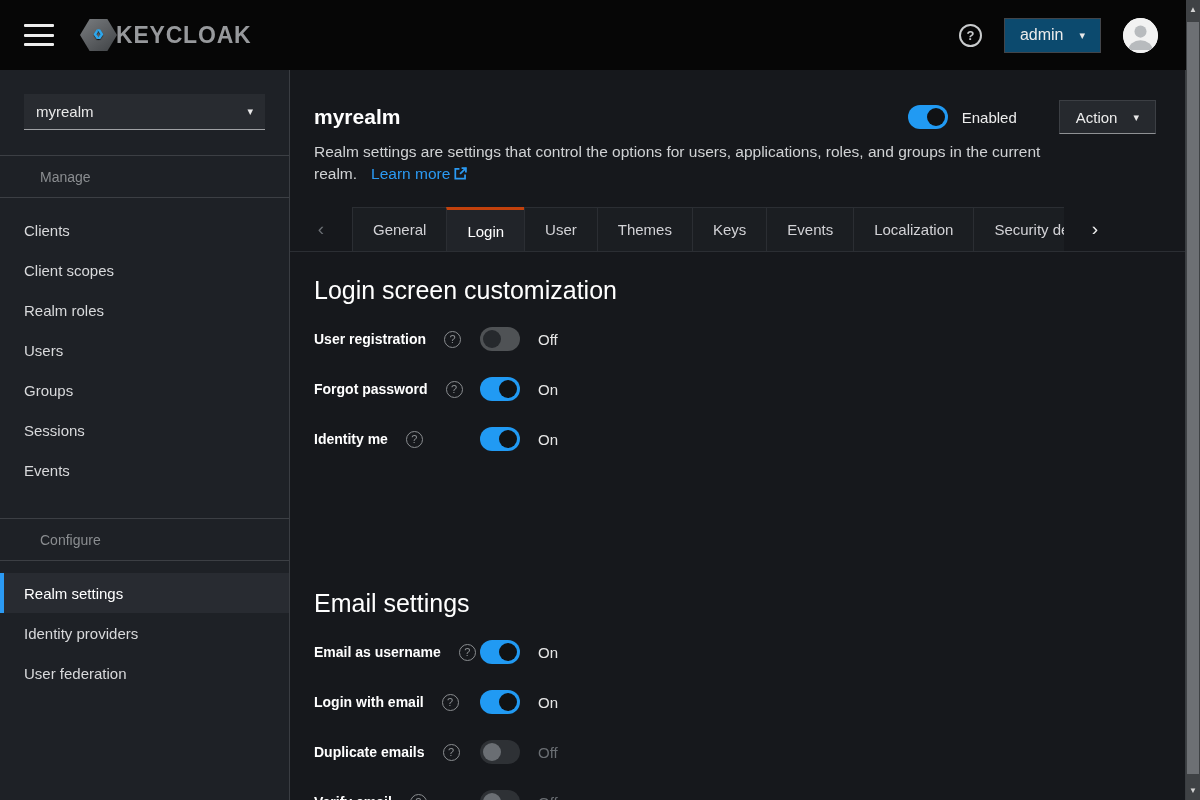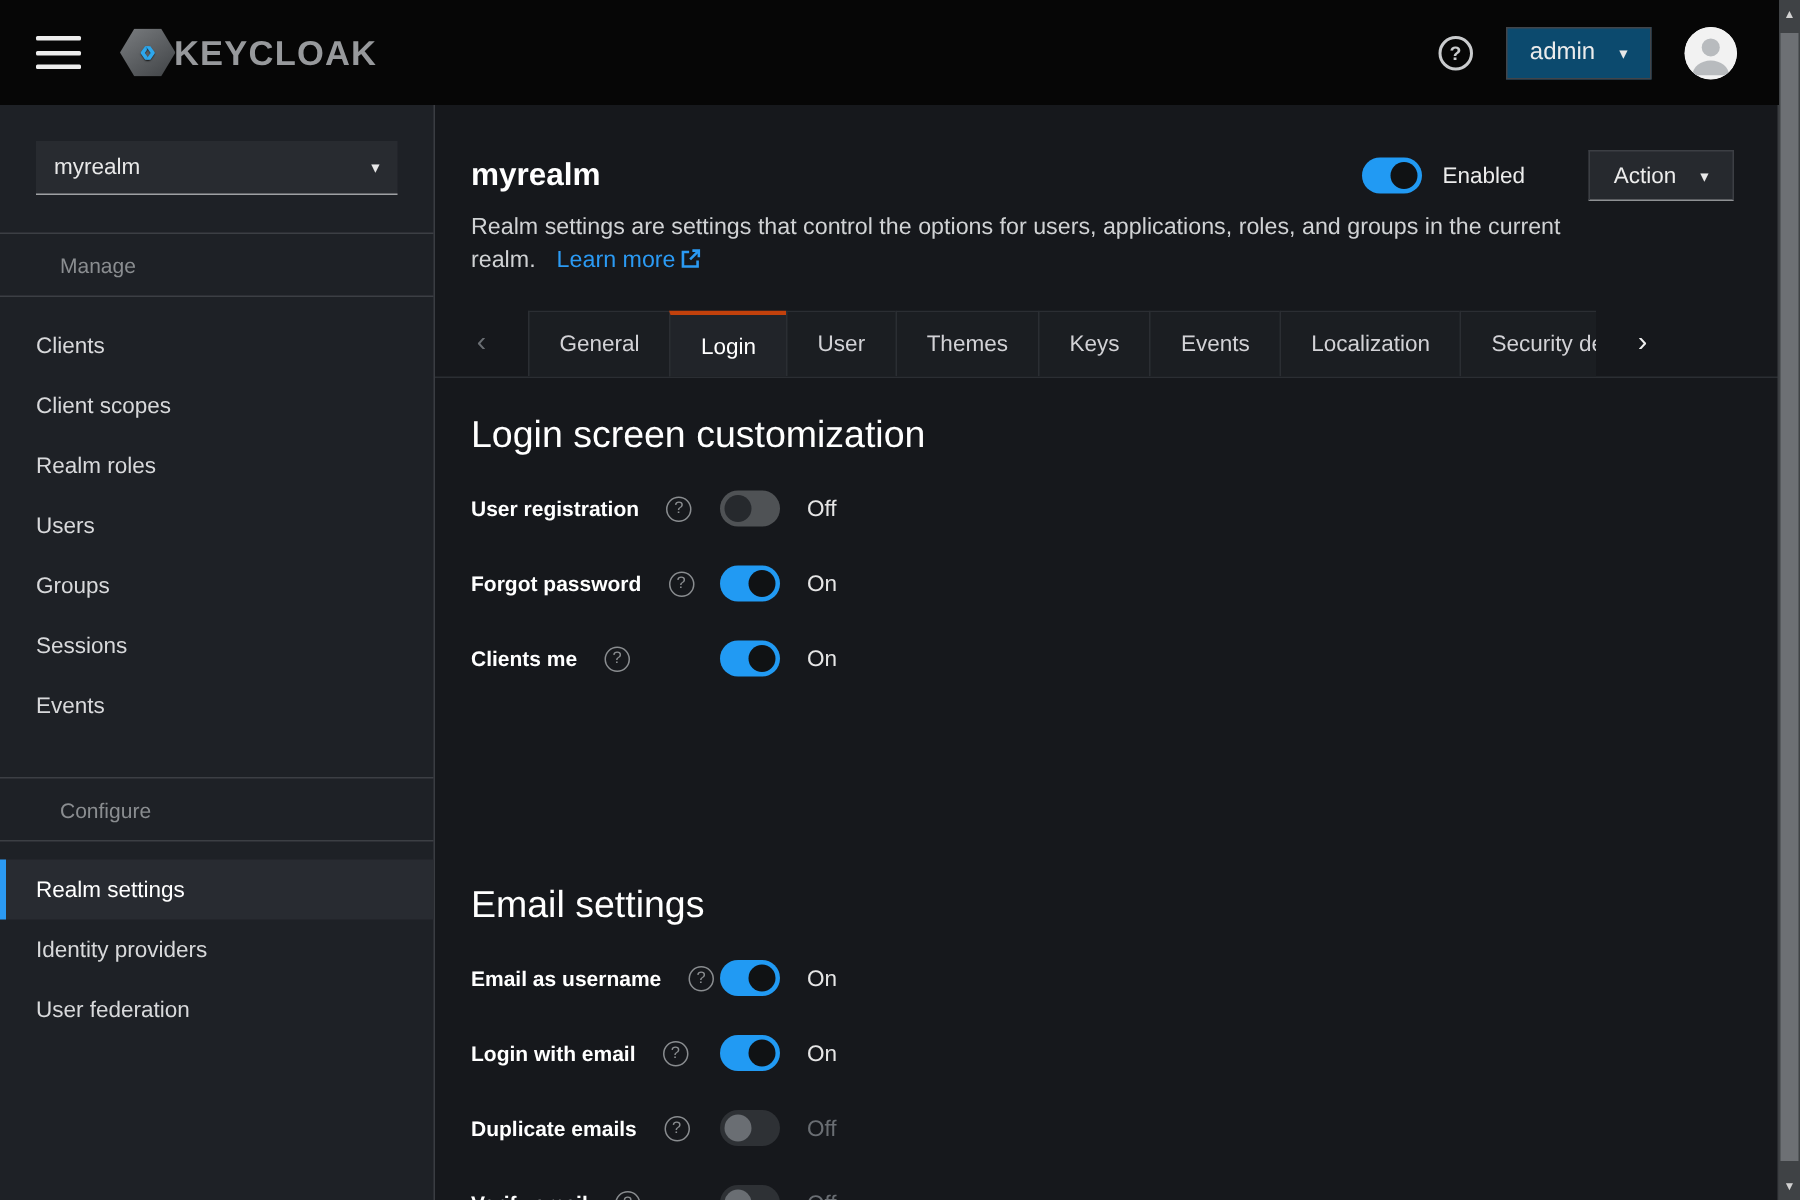--- a/index.html
+++ b/index.html
@@ -234,21 +234,21 @@
           <button class="q">?</button>
         </div>
         <div class="switch on">
             <span class="knob"></span>
           </div>
         <span class="state">On</span>
       </div>
 
       <div class="row">
         <div class="row-label">
-          <span class="lbl">Clients me</span>
+          <span class="lbl">Identity me</span>
           <button class="q">?</button>
         </div>
         <div class="switch on">
             <span class="knob"></span>
           </div>
         <span class="state">On</span>
       </div>
 
       <h2 class="section-title second">Email settings</h2>
 

